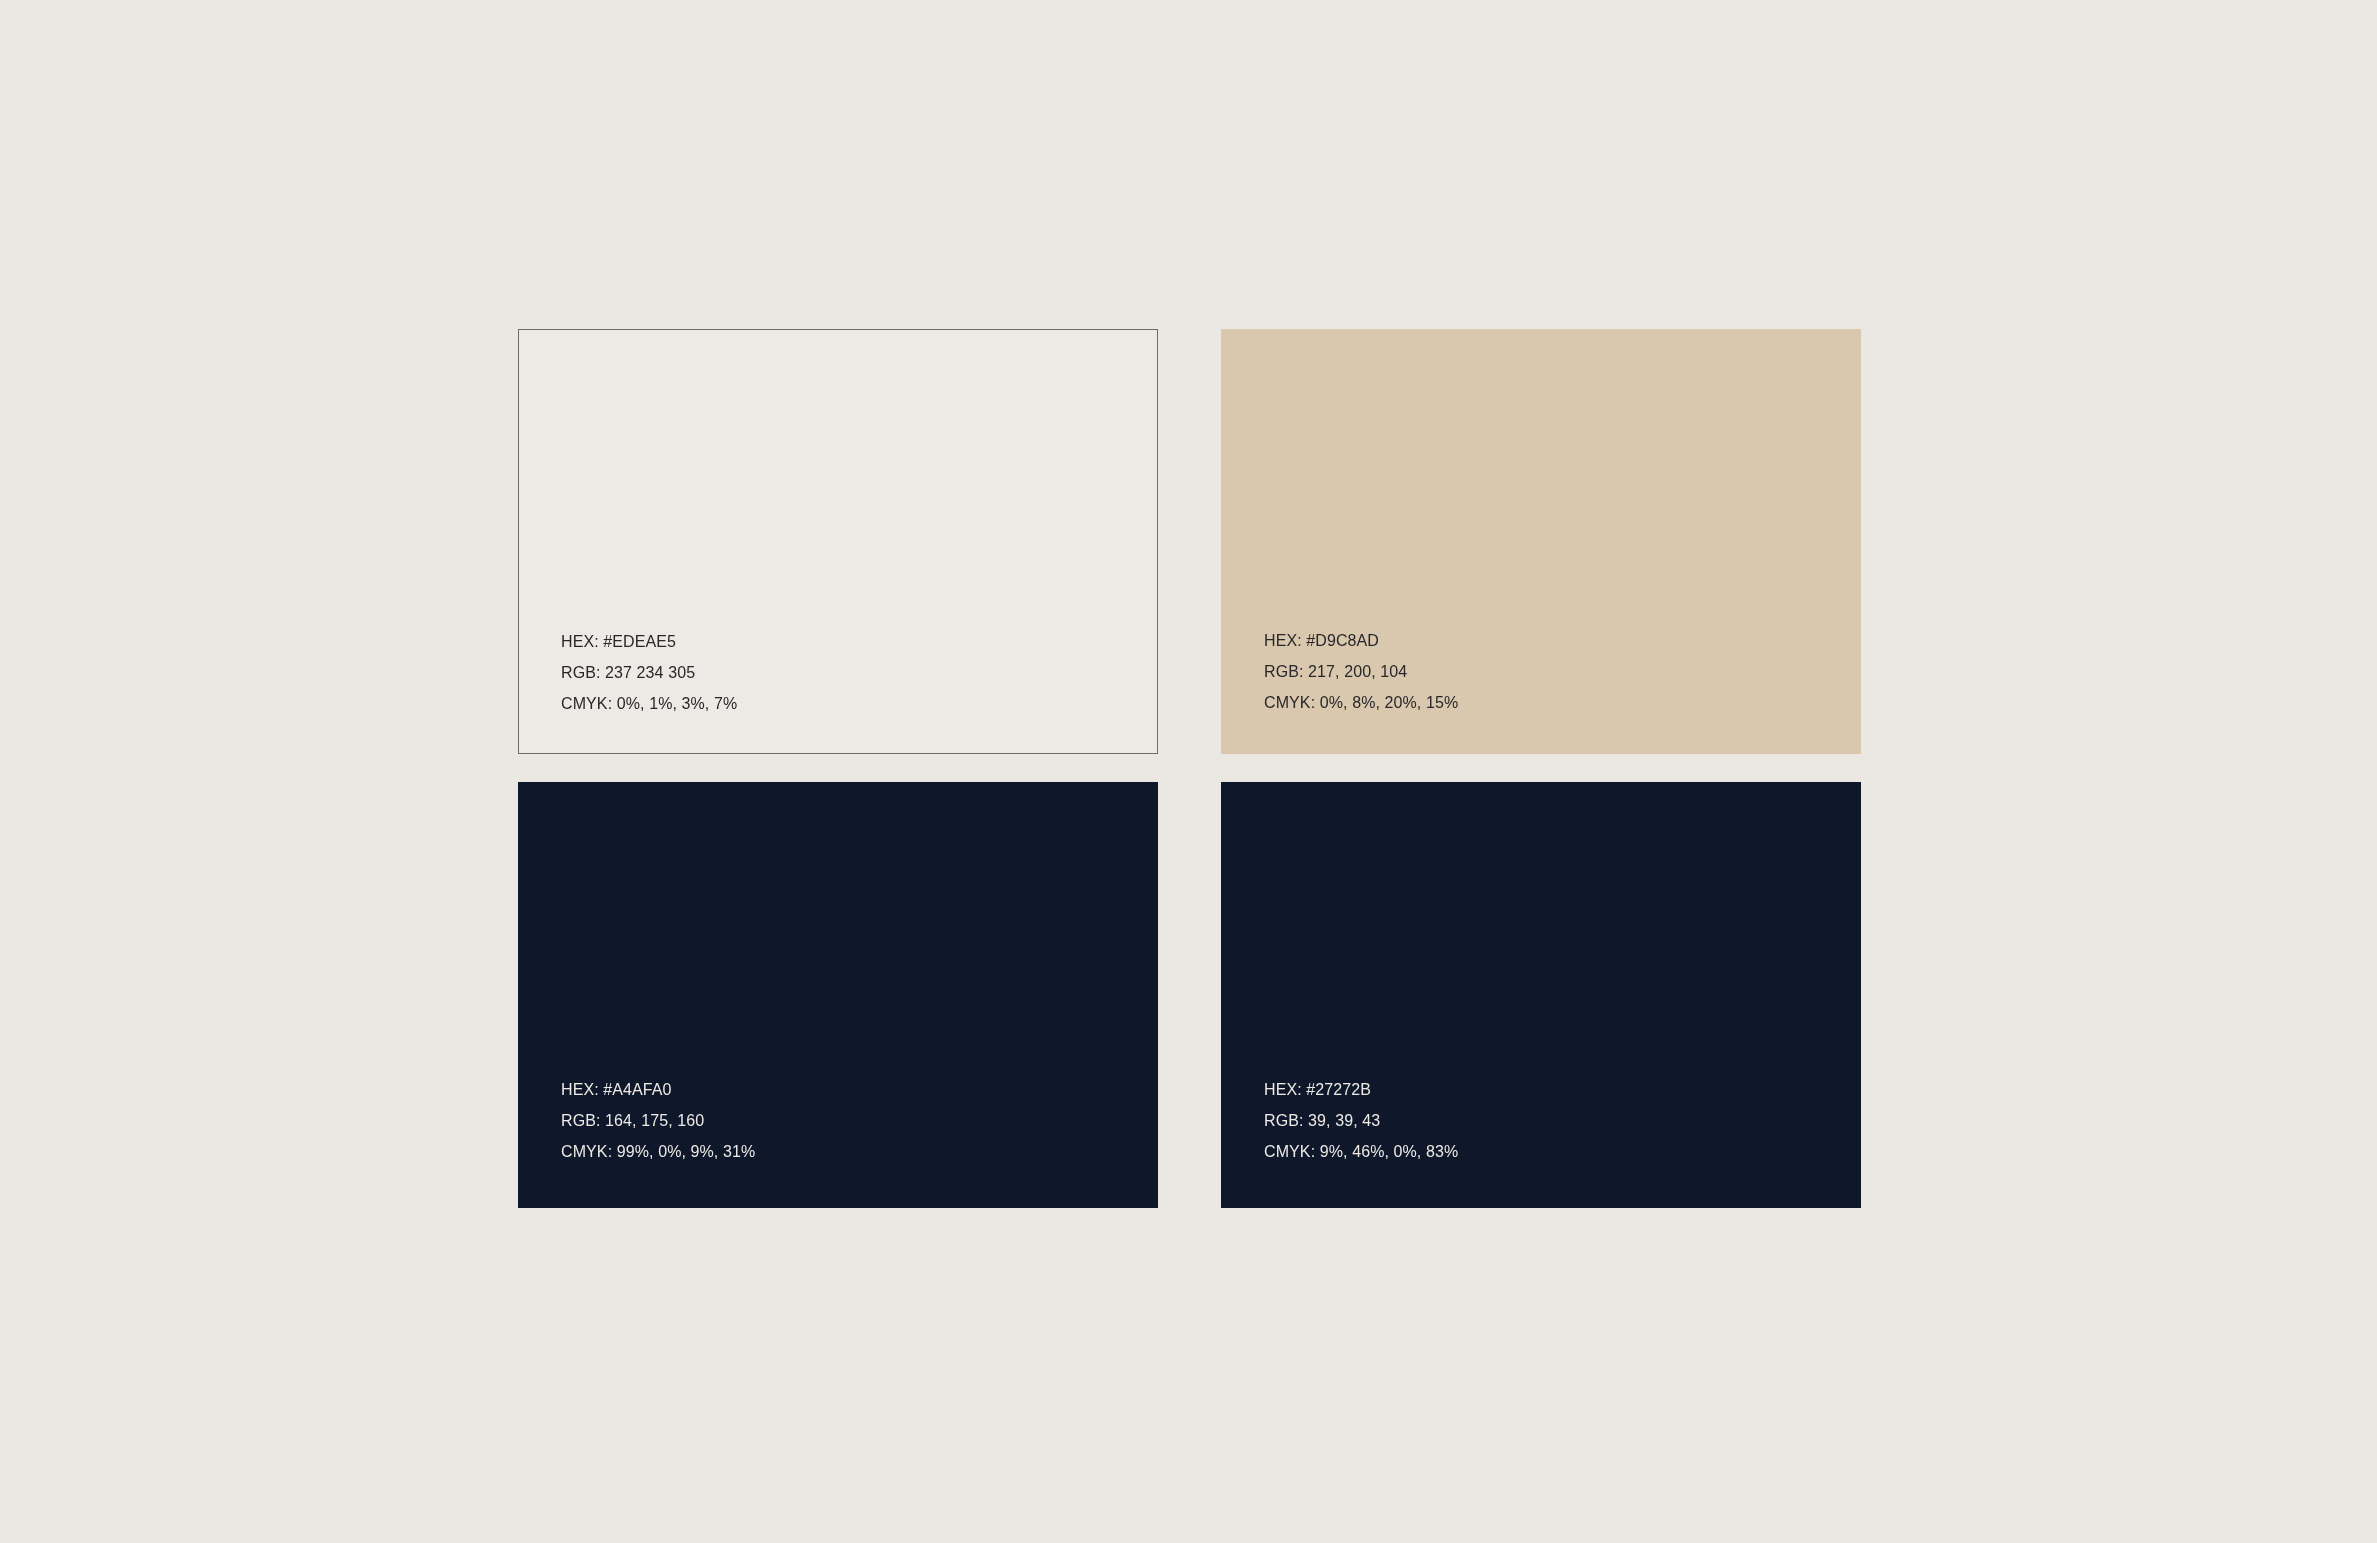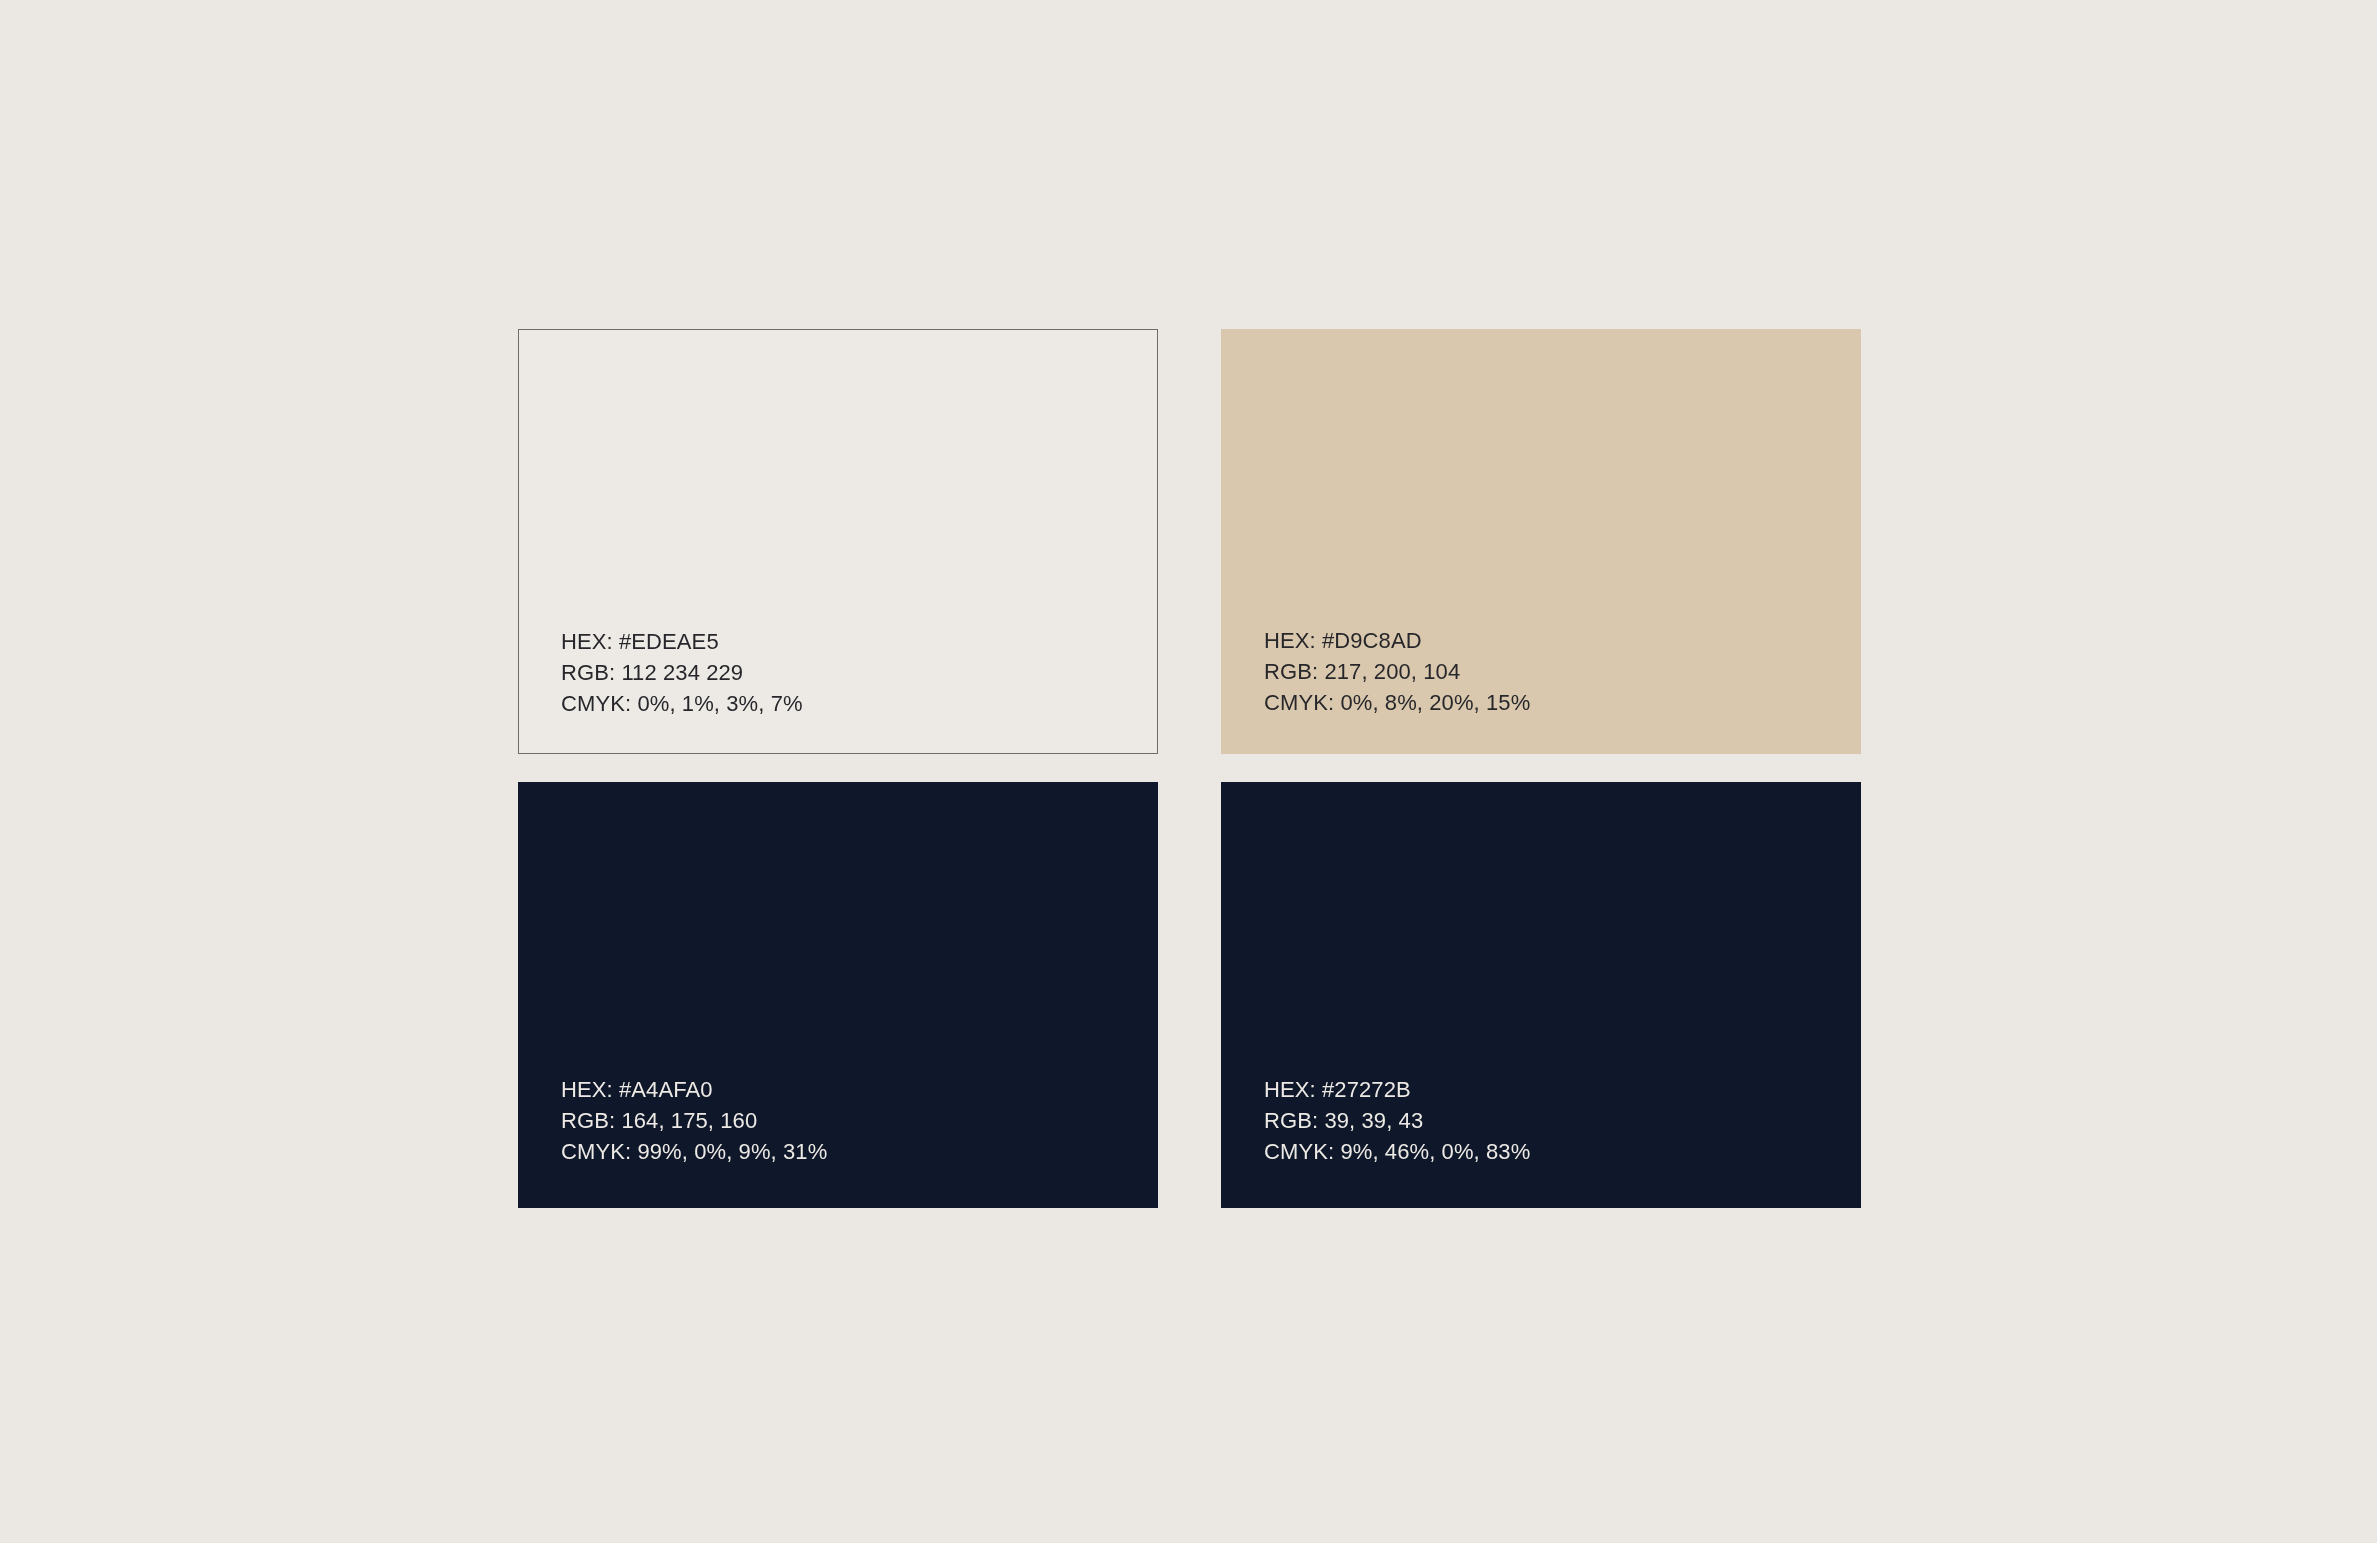--- a/index.html
+++ b/index.html
@@ -22,21 +22,21 @@
 
   .swatch {
     position: absolute;
     box-sizing: border-box;
     display: block;
   }
 
   .swatch-info {
     position: absolute;
     left: 43px;
-    font-size: 22px;
+    font-size: 16px;
     line-height: 31px;
     letter-spacing: 0.1px;
     white-space: nowrap;
   }
 
   .swatch-info .info-line {
     display: block;
   }
 
   
@@ -56,21 +56,21 @@
   }
 </style>
 </head>
 <body style="background: rgb(235, 232, 227);">
 
 <div id="palette-board">
 
   <div class="swatch row1 col1 bordered" style="background: rgb(237, 234, 229); border-color: rgb(110, 108, 104);">
     <div class="swatch-info" style="color: rgb(39, 39, 43);">
       <span class="info-line">HEX: #EDEAE5</span>
-      <span class="info-line">RGB: 112 234 229</span>
+      <span class="info-line">RGB: 237 234 305</span>
       <span class="info-line">CMYK: 0%, 1%, 3%, 7%</span>
     </div>
   </div>
 
   <div class="swatch row1 col2" style="background: rgb(217, 200, 173);">
     <div class="swatch-info" style="color: rgb(39, 39, 43);">
       <span class="info-line">HEX: #D9C8AD</span>
       <span class="info-line">RGB: 217, 200, 104</span>
       <span class="info-line">CMYK: 0%, 8%, 20%, 15%</span>
     </div>

